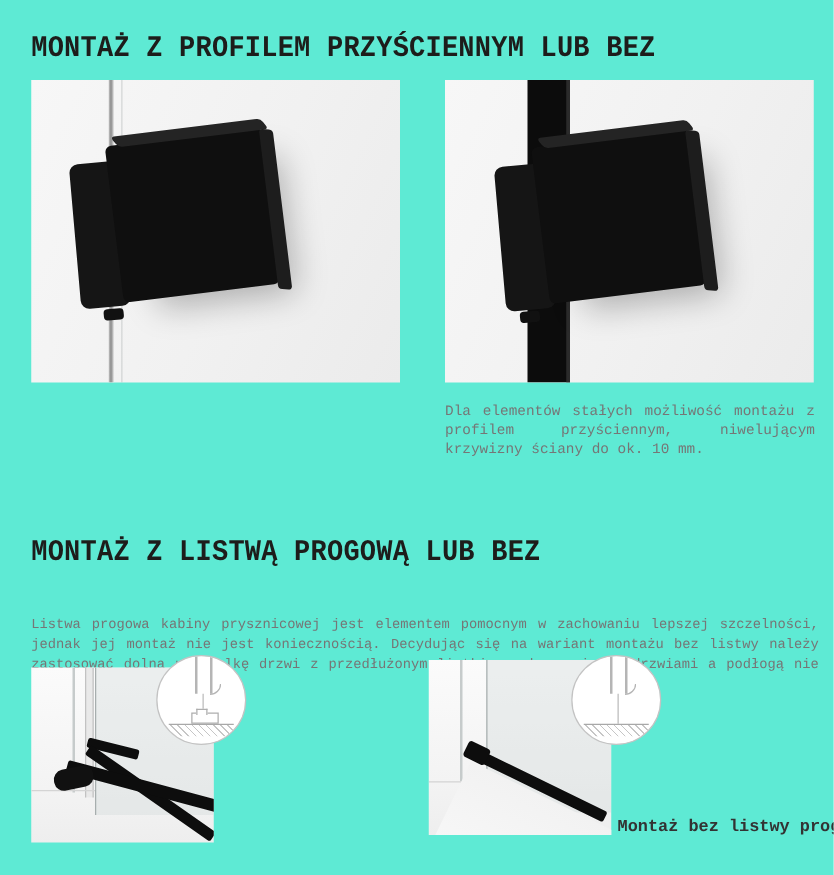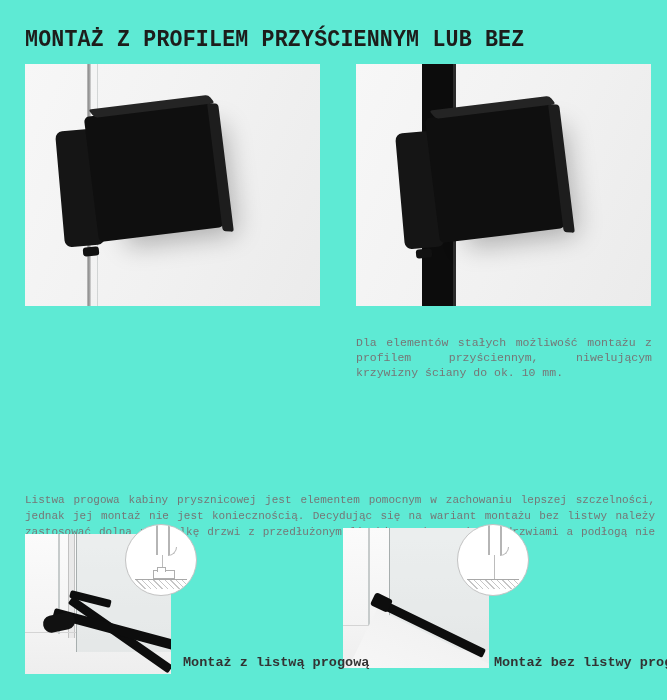--- a/index.html
+++ b/index.html
@@ -10,21 +10,21 @@
   
   .heading { position:absolute; left:25px; color:#1d1d1b; font-size:24px; font-weight:bold; white-space:nowrap; }
   .heading .h-inner { display:inline-block; transform:scaleX(0.9); transform-origin:0 60%; letter-spacing:0.2px; }
   #h1 { top:26px; }
   #h2 { top:429px; }
 
   
   .copy { position:absolute; width:296px; font-size:11.5px; line-height:15px; color:#767676; text-align:justify; }
   .copy p + p { margin-top:10px; }
   #copy-left  { left:25px;  top:318px; }
-  #copy-right { left:356px; top:335px; }
+  #copy-right { left:356px; top:322px; }
   #intro { position:absolute; left:25px; top:492px; width:630px; font-size:11px; line-height:16px; color:#767676; text-align:justify; }
 
   
   .photo-top { position:absolute; top:64px; width:295px; height:242px; overflow:hidden;
                background:linear-gradient(115deg,#f7f7f7 0%,#f1f1f1 55%,#ebebeb 100%); }
   #photo-a { left:25px; }
   #photo-b { left:356px; }
 
   .thin-rod { position:absolute; top:0; bottom:0; width:4px;
               background:linear-gradient(90deg,#c2c2c2,#8b8b8b 45%,#d8d8d8); }
@@ -97,20 +97,23 @@
     <div class="thick-bar" style="left:66px;"></div>
     <div class="clamp" style="left:44px; top:68px;"></div>
     <div class="plate" style="left:76px; top:46px;"></div>
     <div class="knob" style="left:60px; top:185px;"></div>
   </div>
 
   <div class="copy" id="copy-right">
     <p>Dla elementów stałych możliwość montażu z profilem przyściennym, niwelującym krzywizny ściany do ok. 10 mm.</p>
   </div>
 
+  <div class="heading" id="h2">
+    <span class="h-inner">MONTAŻ Z LISTWĄ PROGOWĄ LUB BEZ</span>
+  </div>
   <p id="intro">Listwa progowa kabiny prysznicowej jest elementem pomocnym w zachowaniu lepszej szczelności, jednak jej montaż nie jest koniecznością. Decydując się na wariant montażu bez listwy należy zastosować dolną uszczelkę drzwi z przedłużonym listkiem, aby pomiędzy drzwiami a podłogą nie pozostała szczelina.</p>
 
   <div class="photo-bottom" id="photo-c">
     <div class="v-line" style="left:33px; height:100px;"></div>
     <div class="wall-strip" style="left:43px; height:104px;"></div>
     <div class="glass-pane" style="left:51px; top:0; width:95px; height:118px;"></div>
     <div class="floor-line" style="left:0; top:98px; width:51px;"></div>
     <div class="rail" style="left:46px; top:56px; width:42px; height:8px; transform:rotate(14deg);"></div>
     <div class="rail" style="left:48px; top:62px; width:122px; height:9px; transform:rotate(35deg);"></div>
     <div class="rail" style="left:30px; top:74px; width:130px; height:10px; transform:rotate(15deg);"></div>
@@ -136,16 +139,15 @@
   </div>
 
   <div class="detail-circle" id="circle-b">
     <div class="chan-l"></div>
     <div class="chan-r"></div>
     <div class="chan-hook"></div>
     <div class="glass-line" style="top:30px; height:24px;"></div>
     <div class="hatch"></div>
   </div>
 
-  <div class="caption" id="caption-a">Montaż z listwą progową</div>
   <div class="caption" id="caption-b">Montaż bez listwy progowej</div>
 
 </div>
 
 </body></html>

